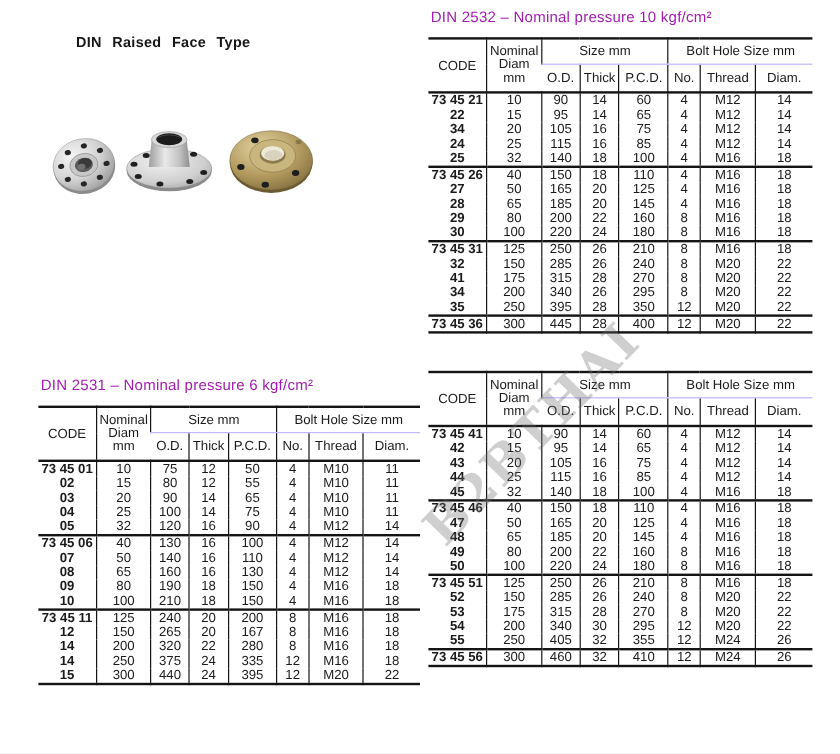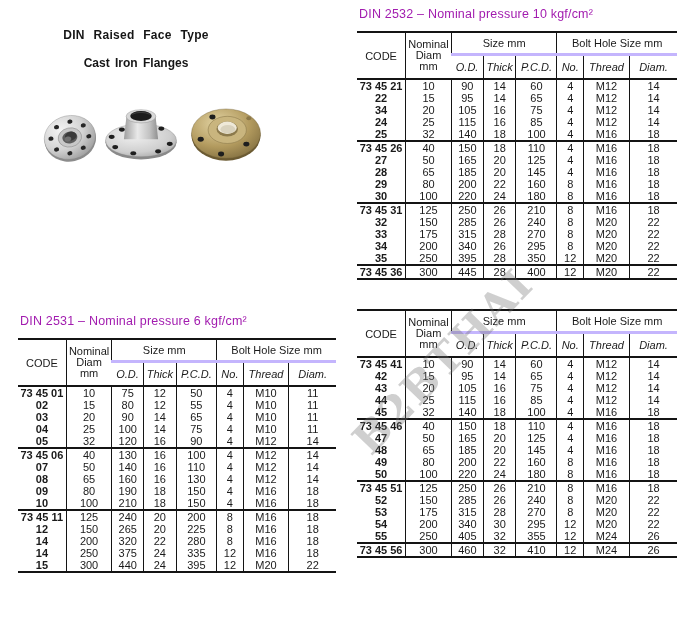--- a/index.html
+++ b/index.html
@@ -18,34 +18,34 @@
   
   .photo { position:absolute; display:block; }
   #photo1 { left:42px;  top:110px; width:56px; height:56px; }
   #photo2 { left:103px; top:95px;  width:76px; height:68px; }
   #photo3 { left:189px; top:101px; width:74px; height:64px; }
   .photo svg { width:100%; height:100%; display:block; }
 
   
   .section { position:absolute; }
   #sec-2532 { left:357px; top:7px;   width:320px; }
-  #sec-2531 { left:18px;  top:314px; width:318px; }
+  #sec-2531 { left:32px;  top:314px; width:318px; }
   #sec-2533 { left:357px; top:309px; width:320px; }
 
   .tbl-title { font-size:12.5px; font-weight:normal; letter-spacing:0.2px;
                margin:0 0 10px 2px; white-space:nowrap; color:#a21caf; }
 
   table.din { width:100%; border-collapse:collapse; table-layout:fixed;
               border-top:2px solid #141414; border-bottom:2px solid #141414; }
   table.din th, table.din td { border-left:1px solid #141414; }
   table.din th:first-child, table.din td:first-child { border-left:none; }
   table.din thead { border-bottom:2px solid #141414; }
   table.din thead th { font-weight:normal; font-size:11px; padding:1px 0; color:#1a1a1a; }
-  tr.hdr1 th.grp { border-bottom:3px solid #c4b5fd; height:18px; }
-  tr.hdr2 th { height:20px;font-style:italic; }
+  tr.hdr1 th.grp { border-bottom:1px solid #c4b5fd; height:18px; }
+  tr.hdr2 th { height:20px; }
   th.span-hdr { vertical-align:middle; }
   .nominal-hdr { line-height:11px; padding:2px 0; display:block; }
 
   table.din tbody td { text-align:center; padding:0 1px; line-height:12px;
                        font-size:11px; color:#1a1a1a; }
   tr.grp-first td { padding-top:4px; }
   tr.grp-last  td { padding-bottom:4px; }
   tr.grp-sep   td { border-top:2px solid #141414; }
   td.code-cell { text-align:right; padding-right:4px; font-weight:bold;
                  font-size:10.5px; white-space:nowrap; }
@@ -58,21 +58,20 @@
                letter-spacing:2px; color:rgba(110,110,110,0.33);
                pointer-events:none; z-index:5; }
 </style>
 </head>
 <body>
 
 <div id="page">
 
   <div class="main-heading">
     <div class="l1">DIN Raised Face Type</div>
-    <div class="l2">Cast Iron Flanges</div>
   </div>
 
   <span class="photo" id="photo1">
     <svg viewBox="0 0 100 100">
       <defs>
         <radialGradient id="sil1" cx="35%" cy="30%" r="80%">
           <stop offset="0%" stop-color="#f4f4f4"></stop>
             <stop offset="55%" stop-color="#d3d3d3"></stop>
             <stop offset="100%" stop-color="#989898"></stop>
         </radialGradient>
@@ -296,21 +295,21 @@
             <td class="code-cell">32</td>
             <td>150</td>
             <td>285</td>
             <td>26</td>
             <td>240</td>
             <td>8</td>
             <td>M20</td>
             <td>22</td>
           </tr>
           <tr class="">
-            <td class="code-cell">33</td>
+            <td class="code-cell">41</td>
             <td>175</td>
             <td>315</td>
             <td>28</td>
             <td>270</td>
             <td>8</td>
             <td>M20</td>
             <td>22</td>
           </tr>
           <tr class="">
             <td class="code-cell">34</td>
@@ -486,21 +485,21 @@
             <td>200</td>
             <td>8</td>
             <td>M16</td>
             <td>18</td>
           </tr>
           <tr class="">
             <td class="code-cell">12</td>
             <td>150</td>
             <td>265</td>
             <td>20</td>
-            <td>225</td>
+            <td>167</td>
             <td>8</td>
             <td>M16</td>
             <td>18</td>
           </tr>
           <tr class="">
             <td class="code-cell">14</td>
             <td>200</td>
             <td>320</td>
             <td>22</td>
             <td>280</td>

